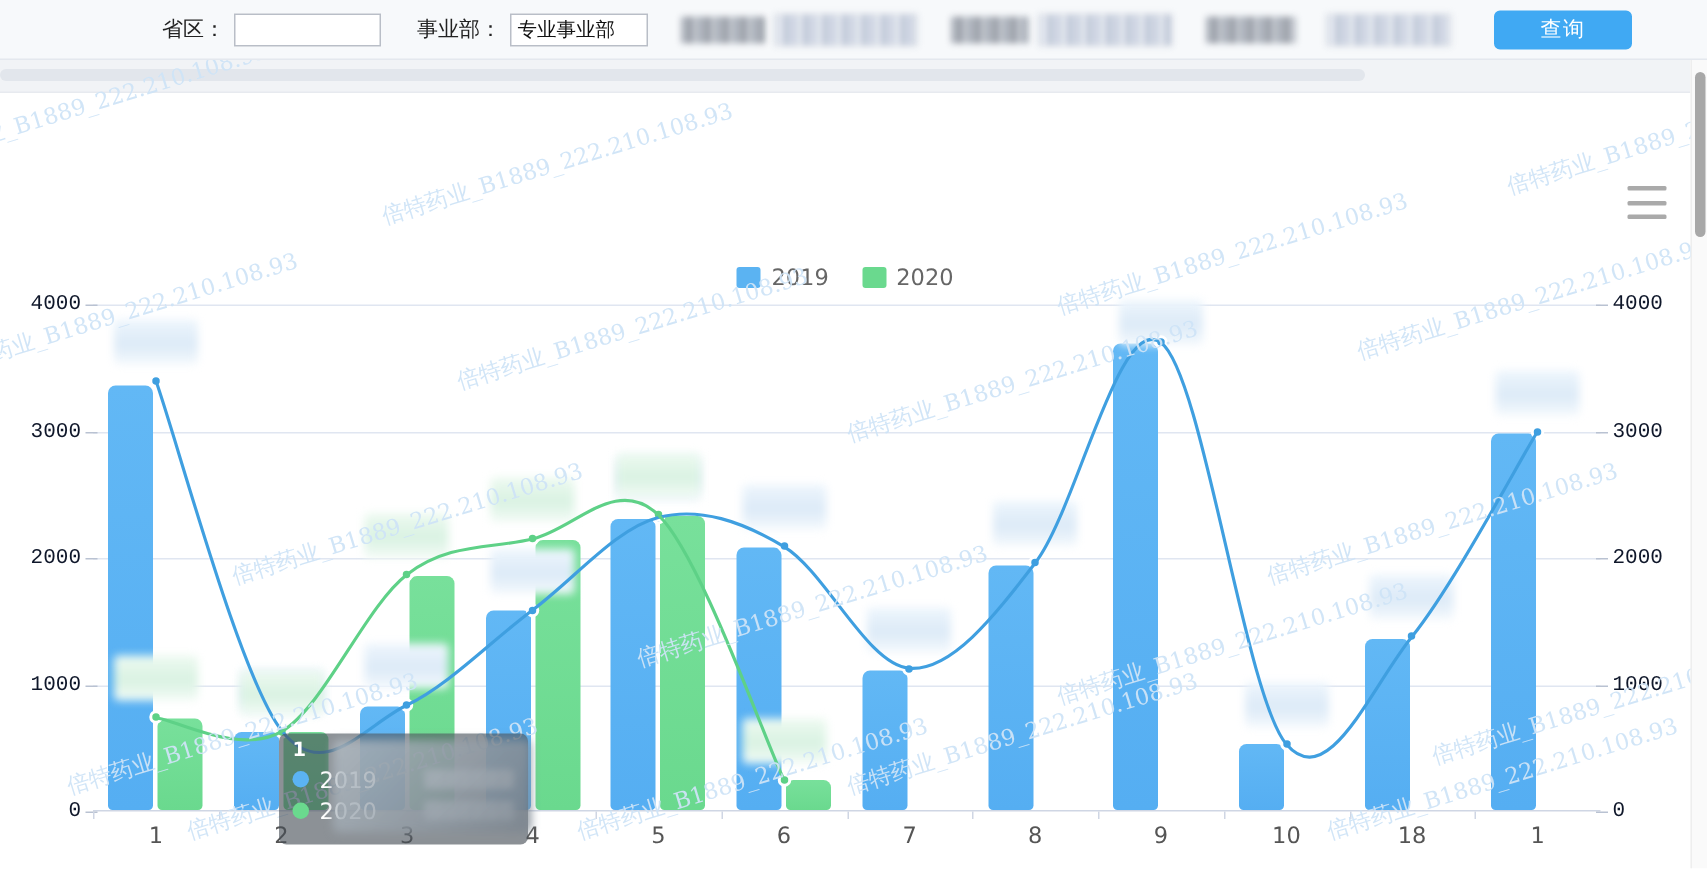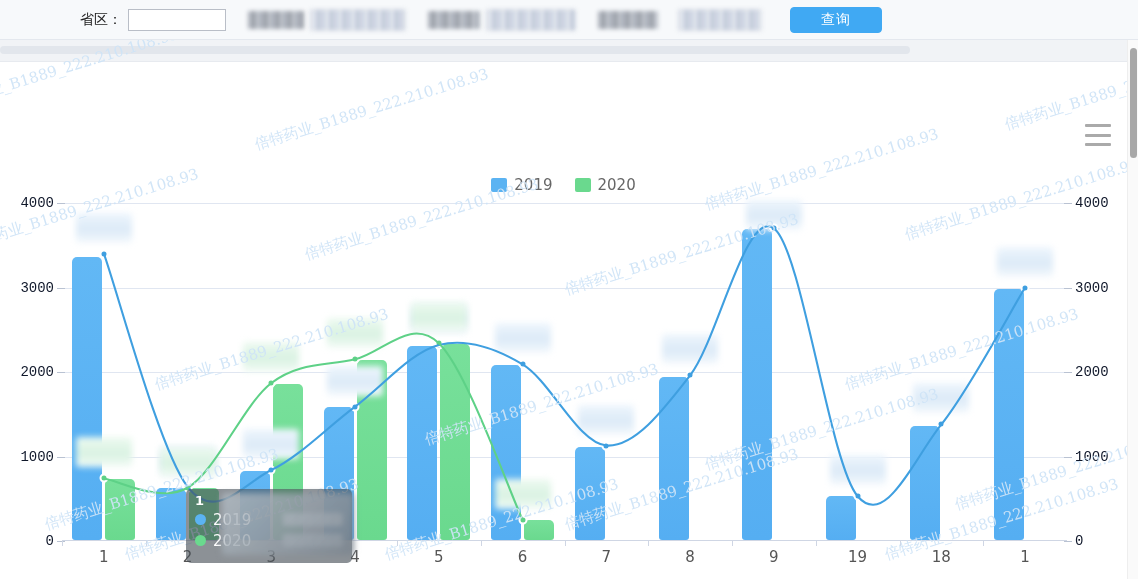--- a/index.html
+++ b/index.html
@@ -193,25 +193,29 @@
     position: absolute; left: 2px; top: 8px; width: 7px; height: 110px;
     background: #a8a8a8; border-radius: 4px;
   }
 </style>
 </head>
 <body>
 
 <div id="app">
 
   <div class="toolbar">
-    <div class="field" style="margin-left:80px;">
+    <div class="field" style="margin-left:108px;">
       <span class="tb-label">省区：</span>
       <input class="tb-input" style="width: 98px;" value="">
     </div>
 
+    <div class="field" style="margin-left:24px;">
+      <span class="tb-label">事业部：</span>
+      <input class="tb-input" style="width: 92px;" value="专业事业部">
+    </div>
 
     <div class="field" style="margin-left:22px;">
       <span class="blur-chip" style="width:56px;"></span>
       <span class="blur-chip boxed" style="width:96px;"></span>
     </div>
 
     <div class="field" style="margin-left:22px;">
       <span class="blur-chip" style="width:52px;"></span>
       <span class="blur-chip boxed" style="width:90px;"></span>
     </div>
@@ -347,21 +351,21 @@
           <div class="xtick" style="left: 376.875px;">5</div>
           <div class="xtickmark" style="left: 335px;"></div>
           <div class="xtick" style="left: 460.625px;">6</div>
           <div class="xtickmark" style="left: 418.75px;"></div>
           <div class="xtick" style="left: 544.375px;">7</div>
           <div class="xtickmark" style="left: 502.5px;"></div>
           <div class="xtick" style="left: 628.125px;">8</div>
           <div class="xtickmark" style="left: 586.25px;"></div>
           <div class="xtick" style="left: 711.875px;">9</div>
           <div class="xtickmark" style="left: 670px;"></div>
-          <div class="xtick" style="left: 795.625px;">19</div>
+          <div class="xtick" style="left: 795.625px;">10</div>
           <div class="xtickmark" style="left: 753.75px;"></div>
           <div class="xtick" style="left: 879.375px;">18</div>
           <div class="xtickmark" style="left: 837.5px;"></div>
           <div class="xtick" style="left: 963.125px;">1</div>
           <div class="xtickmark" style="left: 921.25px;"></div>
         </div>
     </div>
 
     <div class="tooltip">
       <div class="tt-title">1</div>

